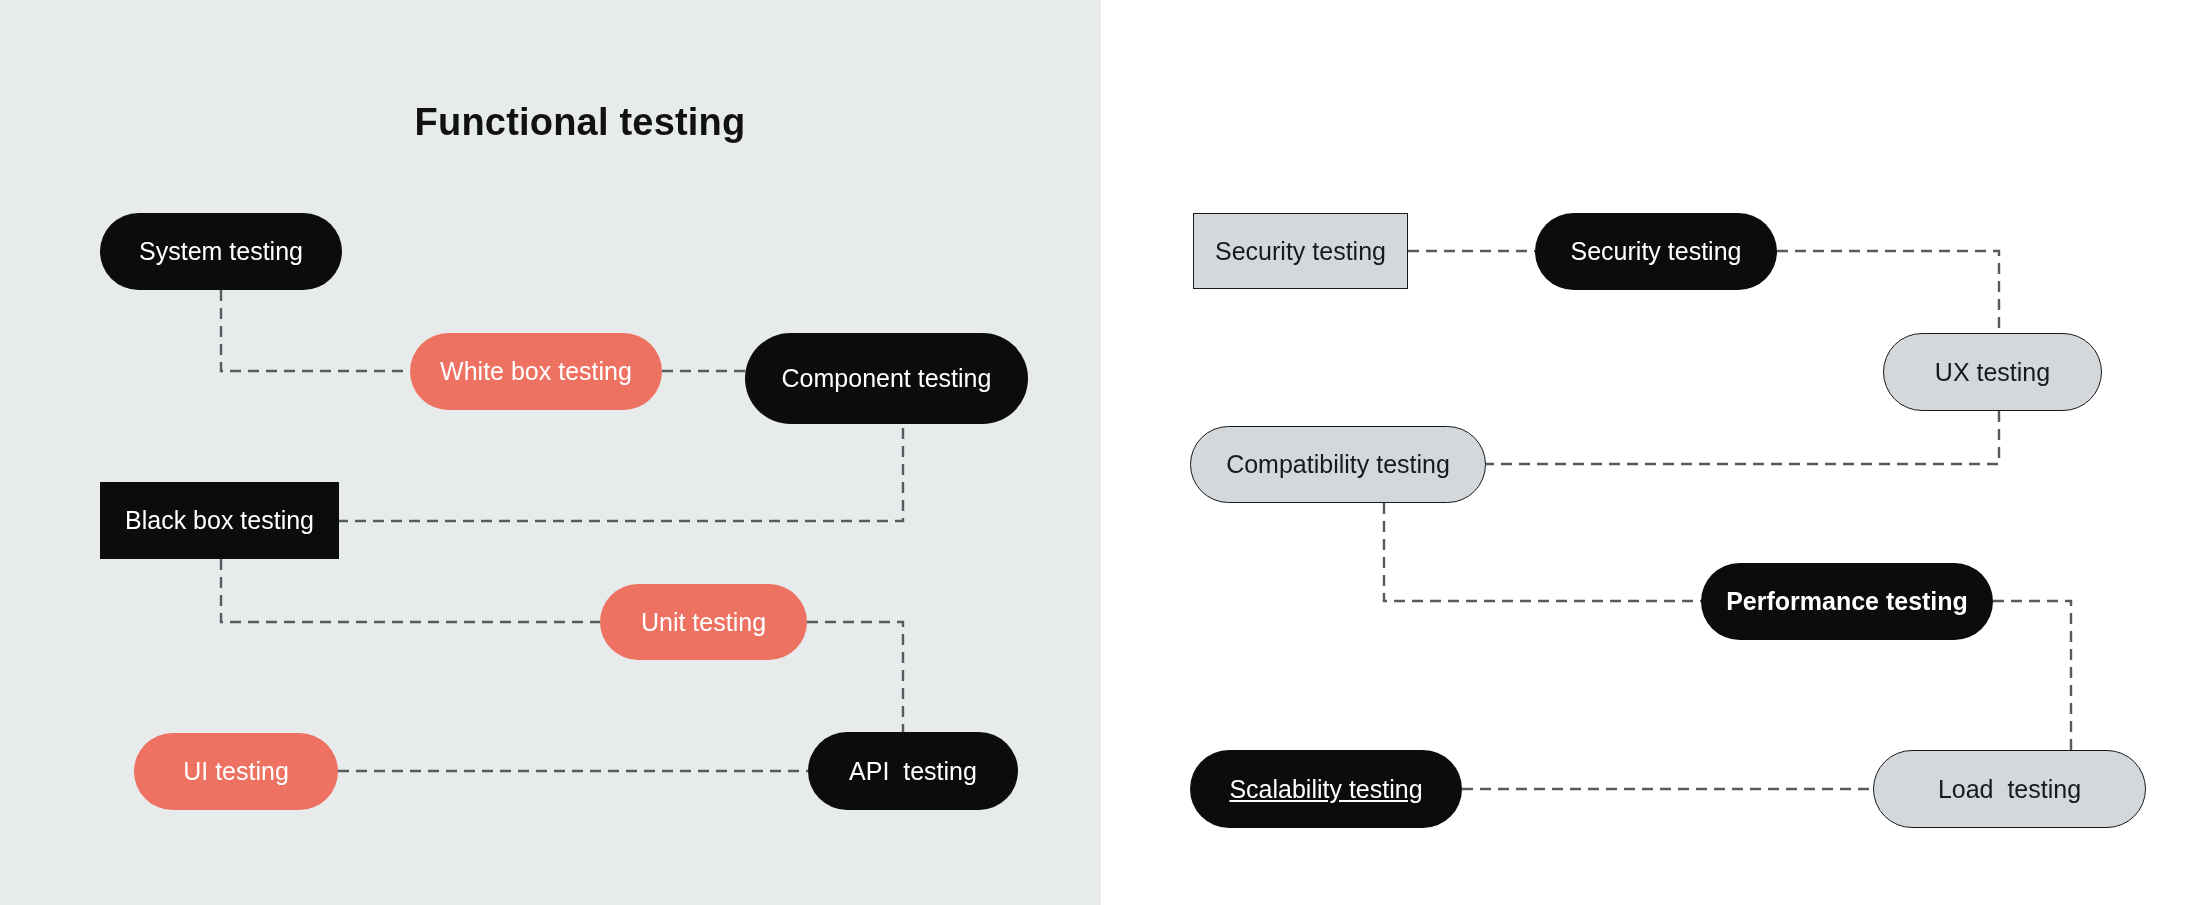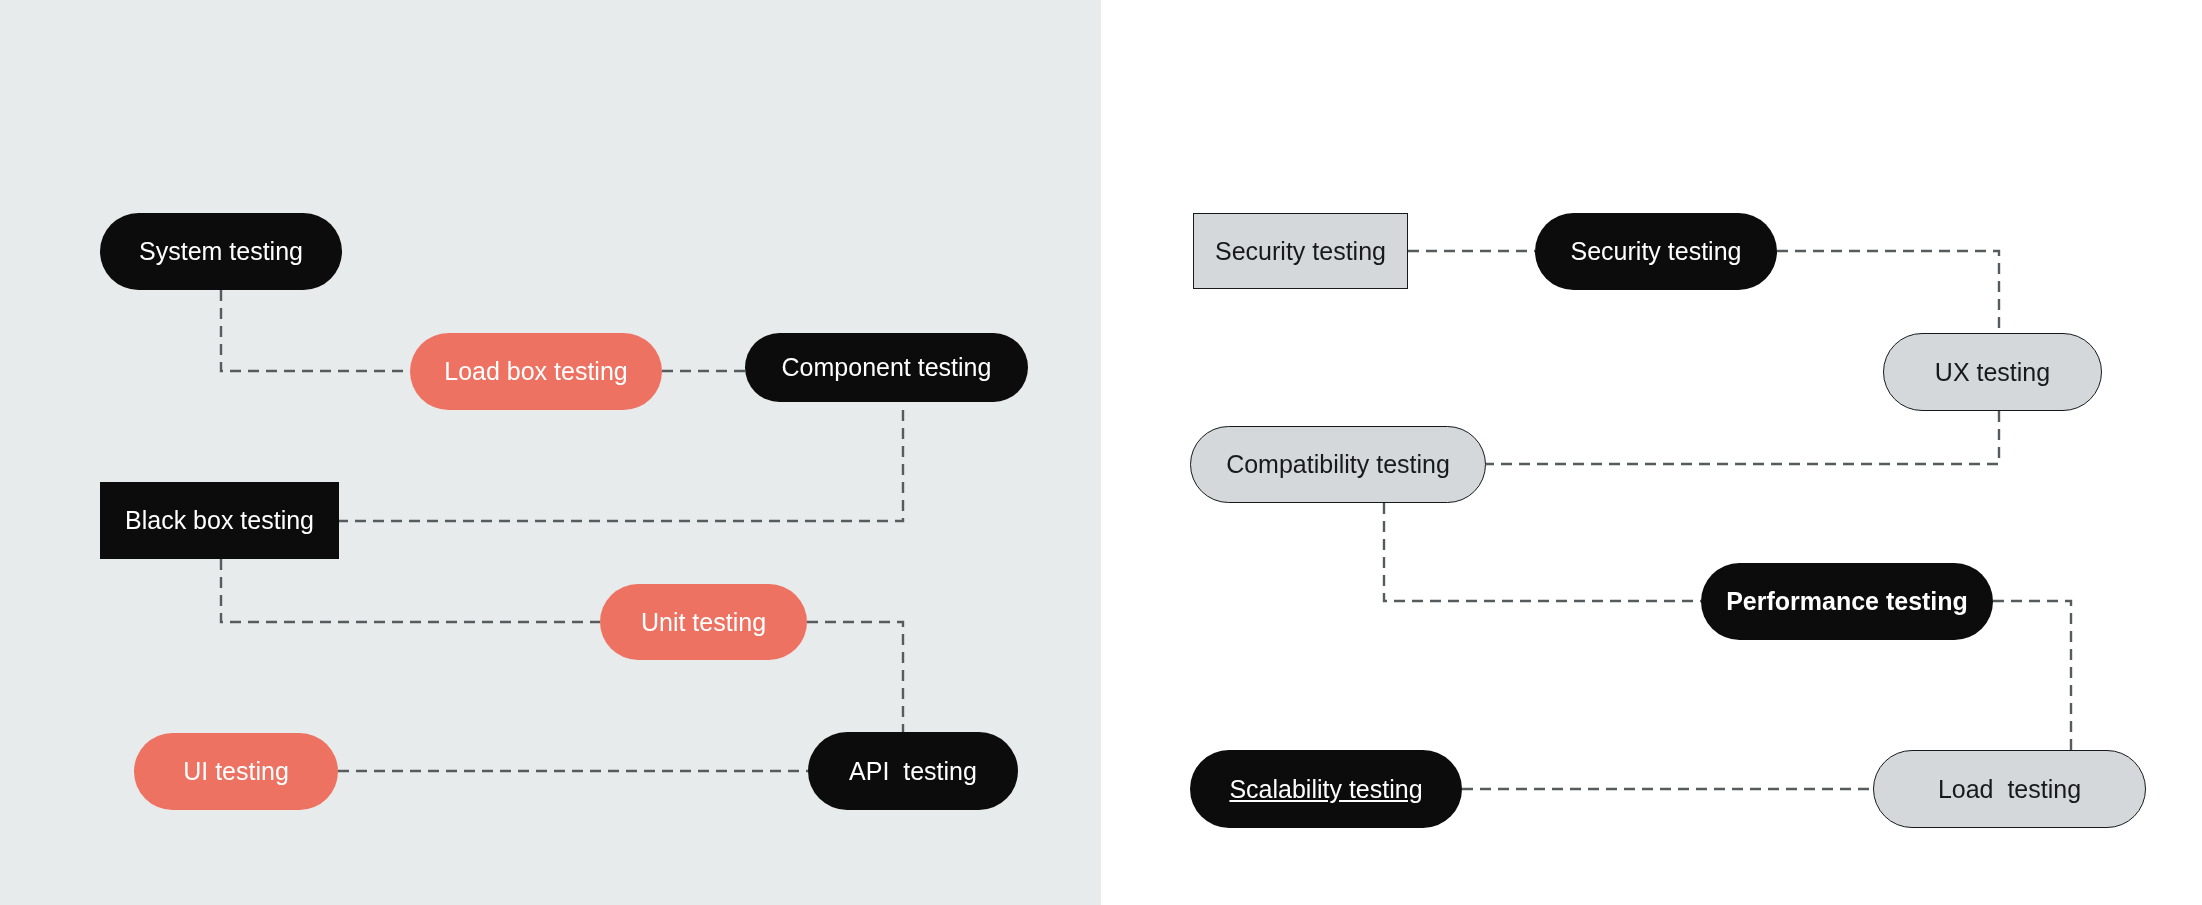--- a/index.html
+++ b/index.html
@@ -37,41 +37,42 @@
   .node.salmon{background:var(--node-salmon);color:#ffffff;}
   .node.gray{background:var(--node-gray);color:var(--node-gray-border);border:1.5px solid var(--node-gray-border);}
 </style>
 </head>
 <body>
 
 <div class="canvas">
   <div class="panel left"></div>
   <div class="panel right"></div>
 
+  <h1 class="diagram-title left-title">Functional testing</h1>
 
 
   <svg id="connector-layer" viewBox="0 0 2202 905" xmlns="http://www.w3.org/2000/svg">
       <path d="M221 290 V371 H410"></path>
       <path d="M662 371 H745"></path>
       <path d="M903 410 V521 H339"></path>
       <path d="M221 559 V622 H600"></path>
       <path d="M807 622 H903 V732"></path>
       <path d="M338 771 H808"></path>
       <path d="M1408 251 H1535"></path>
       <path d="M1777 251 H1999 V333"></path>
       <path d="M1999 411 V464 H1486"></path>
       <path d="M1384 503 V601 H1701"></path>
       <path d="M1993 601 H2071 V750"></path>
       <path d="M1462 789 H1873"></path>
     </svg>
 
   <div id="nodes-layer">
       <div class="node pill black" style="left: 100px; top: 213px; width: 242px; height: 77px;">System testing</div>
-      <div class="node pill salmon" style="left: 410px; top: 333px; width: 252px; height: 77px;">Load box testing</div>
-      <div class="node pill black" style="left: 745px; top: 333px; width: 283px; height: 69px;">Component testing</div>
+      <div class="node pill salmon" style="left: 410px; top: 333px; width: 252px; height: 77px;">White box testing</div>
+      <div class="node pill black" style="left: 745px; top: 333px; width: 283px; height: 91px;">Component testing</div>
       <div class="node rect black" style="left: 100px; top: 482px; width: 239px; height: 77px;">Black box testing</div>
       <div class="node pill salmon" style="left: 600px; top: 584px; width: 207px; height: 76px;">Unit testing</div>
       <div class="node pill salmon" style="left: 134px; top: 733px; width: 204px; height: 77px;">UI testing</div>
       <div class="node pill black" style="left: 808px; top: 732px; width: 210px; height: 78px;">API  testing</div>
       <div class="node rect gray" style="left: 1193px; top: 213px; width: 215px; height: 76px;">Security testing</div>
       <div class="node pill black" style="left: 1535px; top: 213px; width: 242px; height: 77px;">Security testing</div>
       <div class="node pill gray" style="left: 1883px; top: 333px; width: 219px; height: 78px;">UX testing</div>
       <div class="node pill gray" style="left: 1190px; top: 426px; width: 296px; height: 77px;">Compatibility testing</div>
       <div class="node pill black" style="left: 1701px; top: 563px; width: 292px; height: 77px; font-weight: bold;">Performance testing</div>
       <div class="node pill black" style="left: 1190px; top: 750px; width: 272px; height: 78px; text-decoration: underline;">Scalability testing</div>

